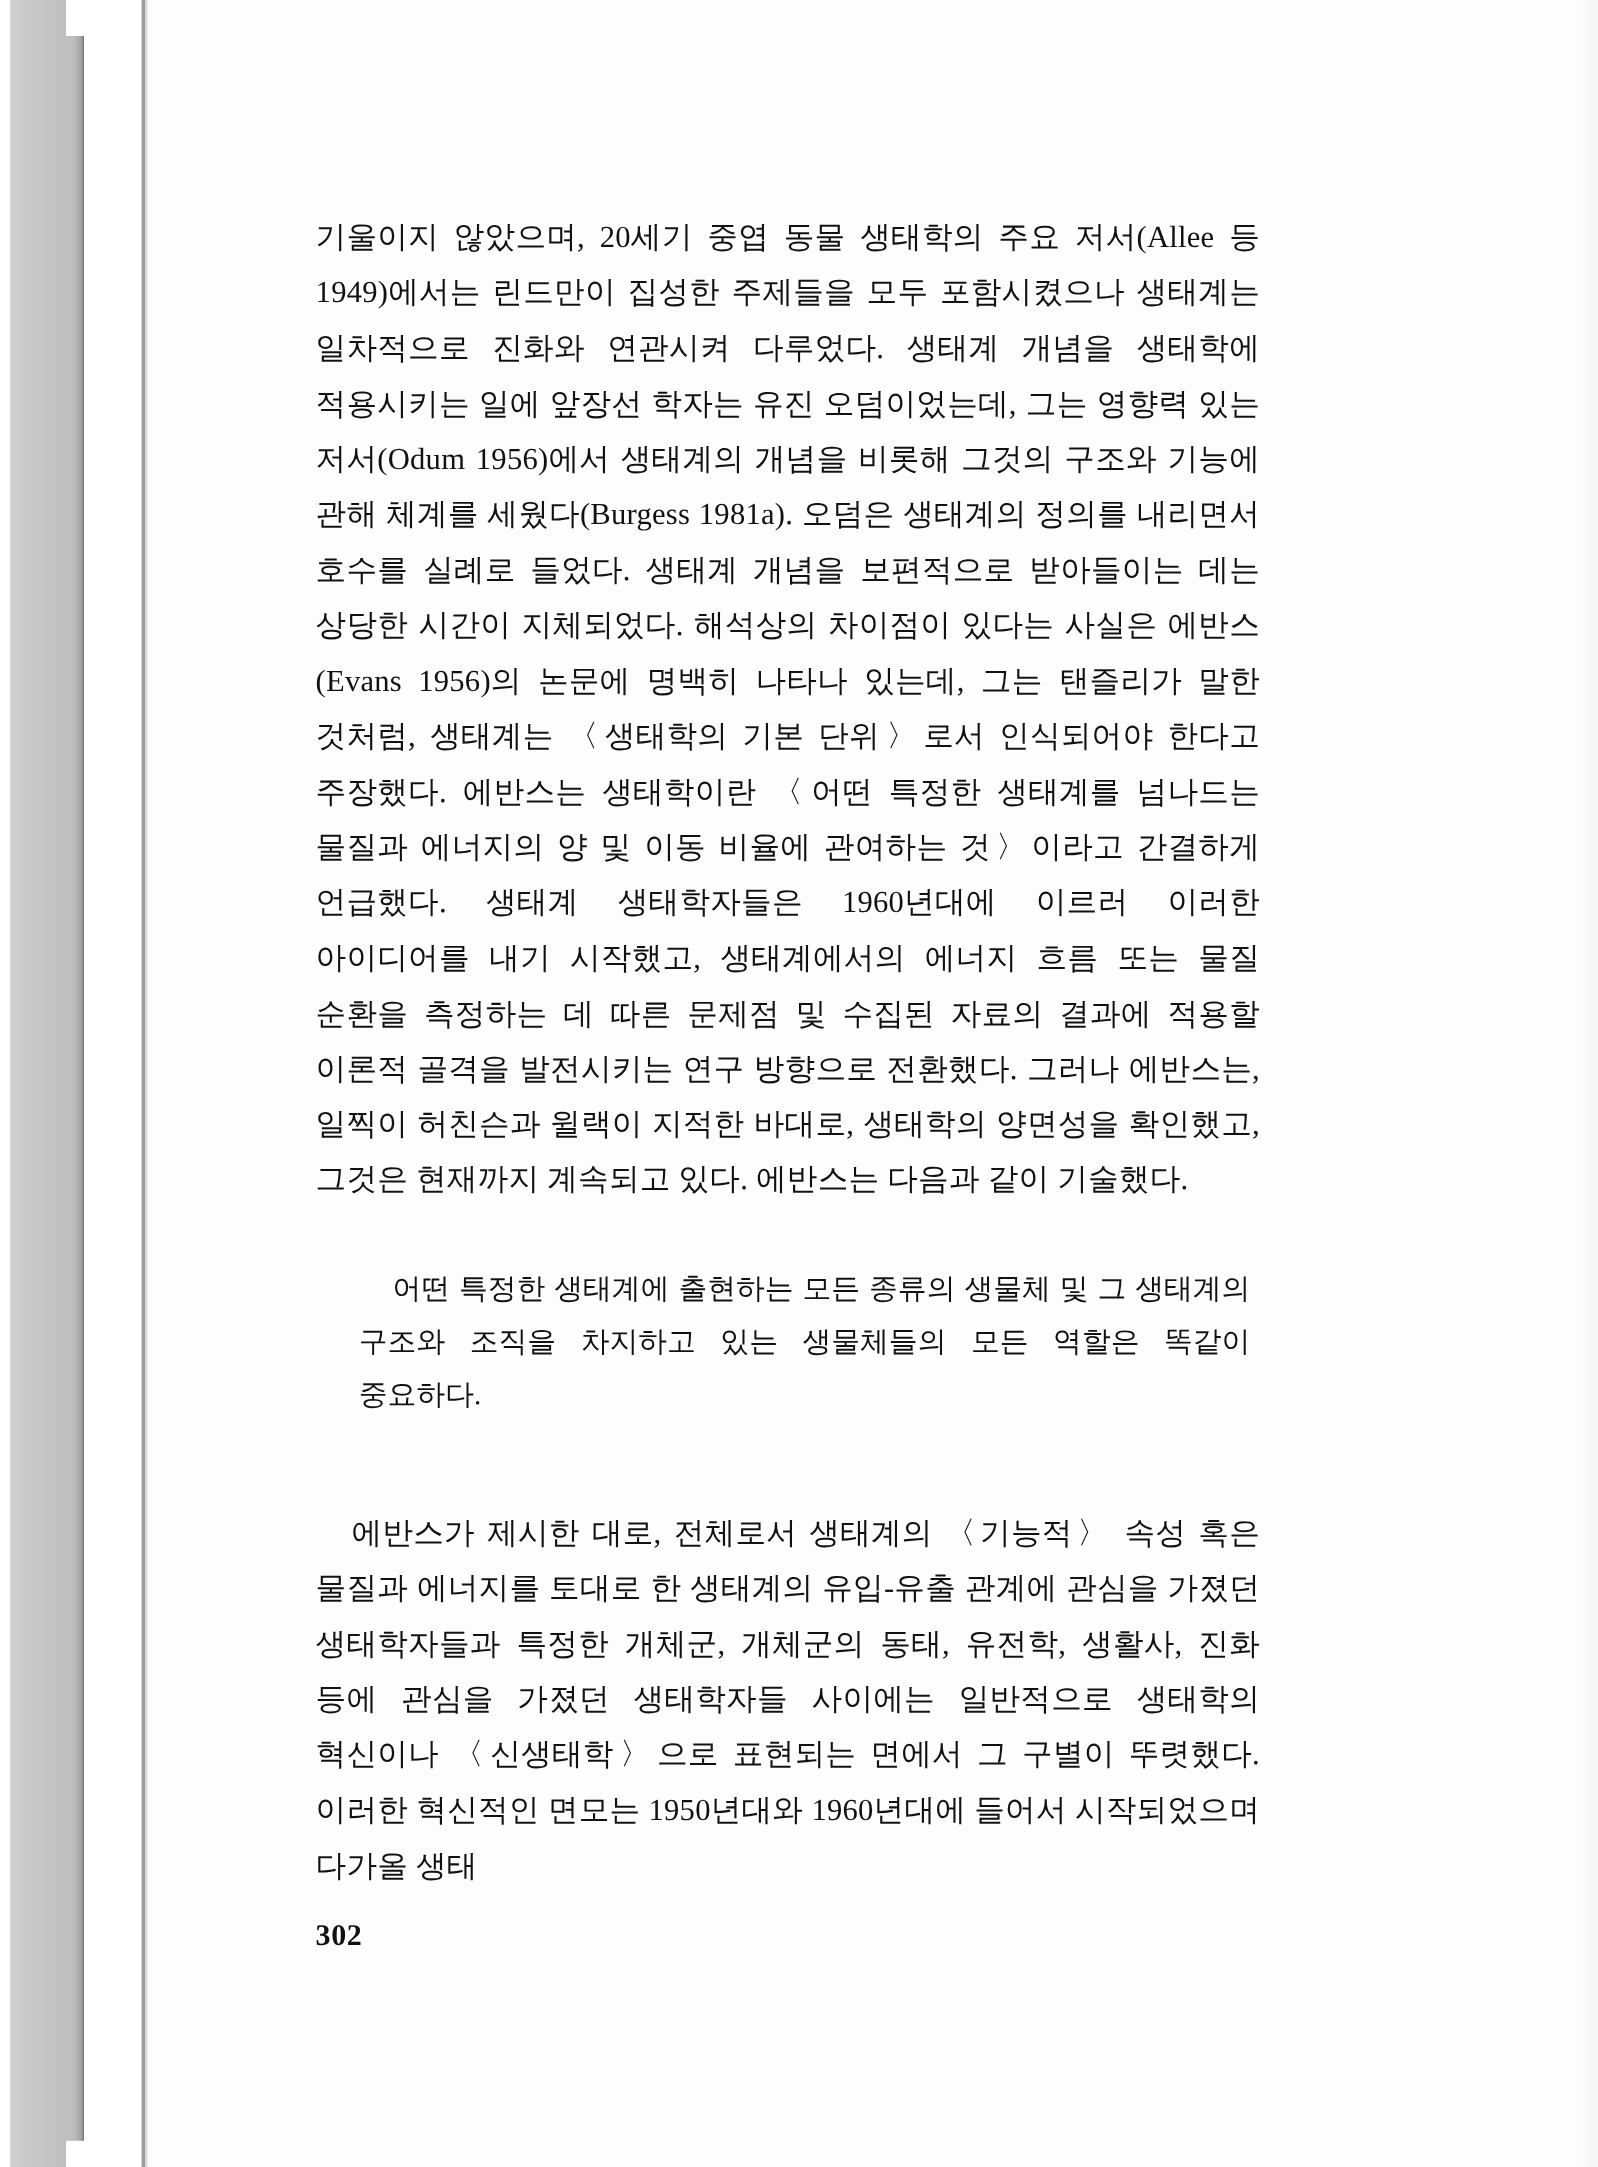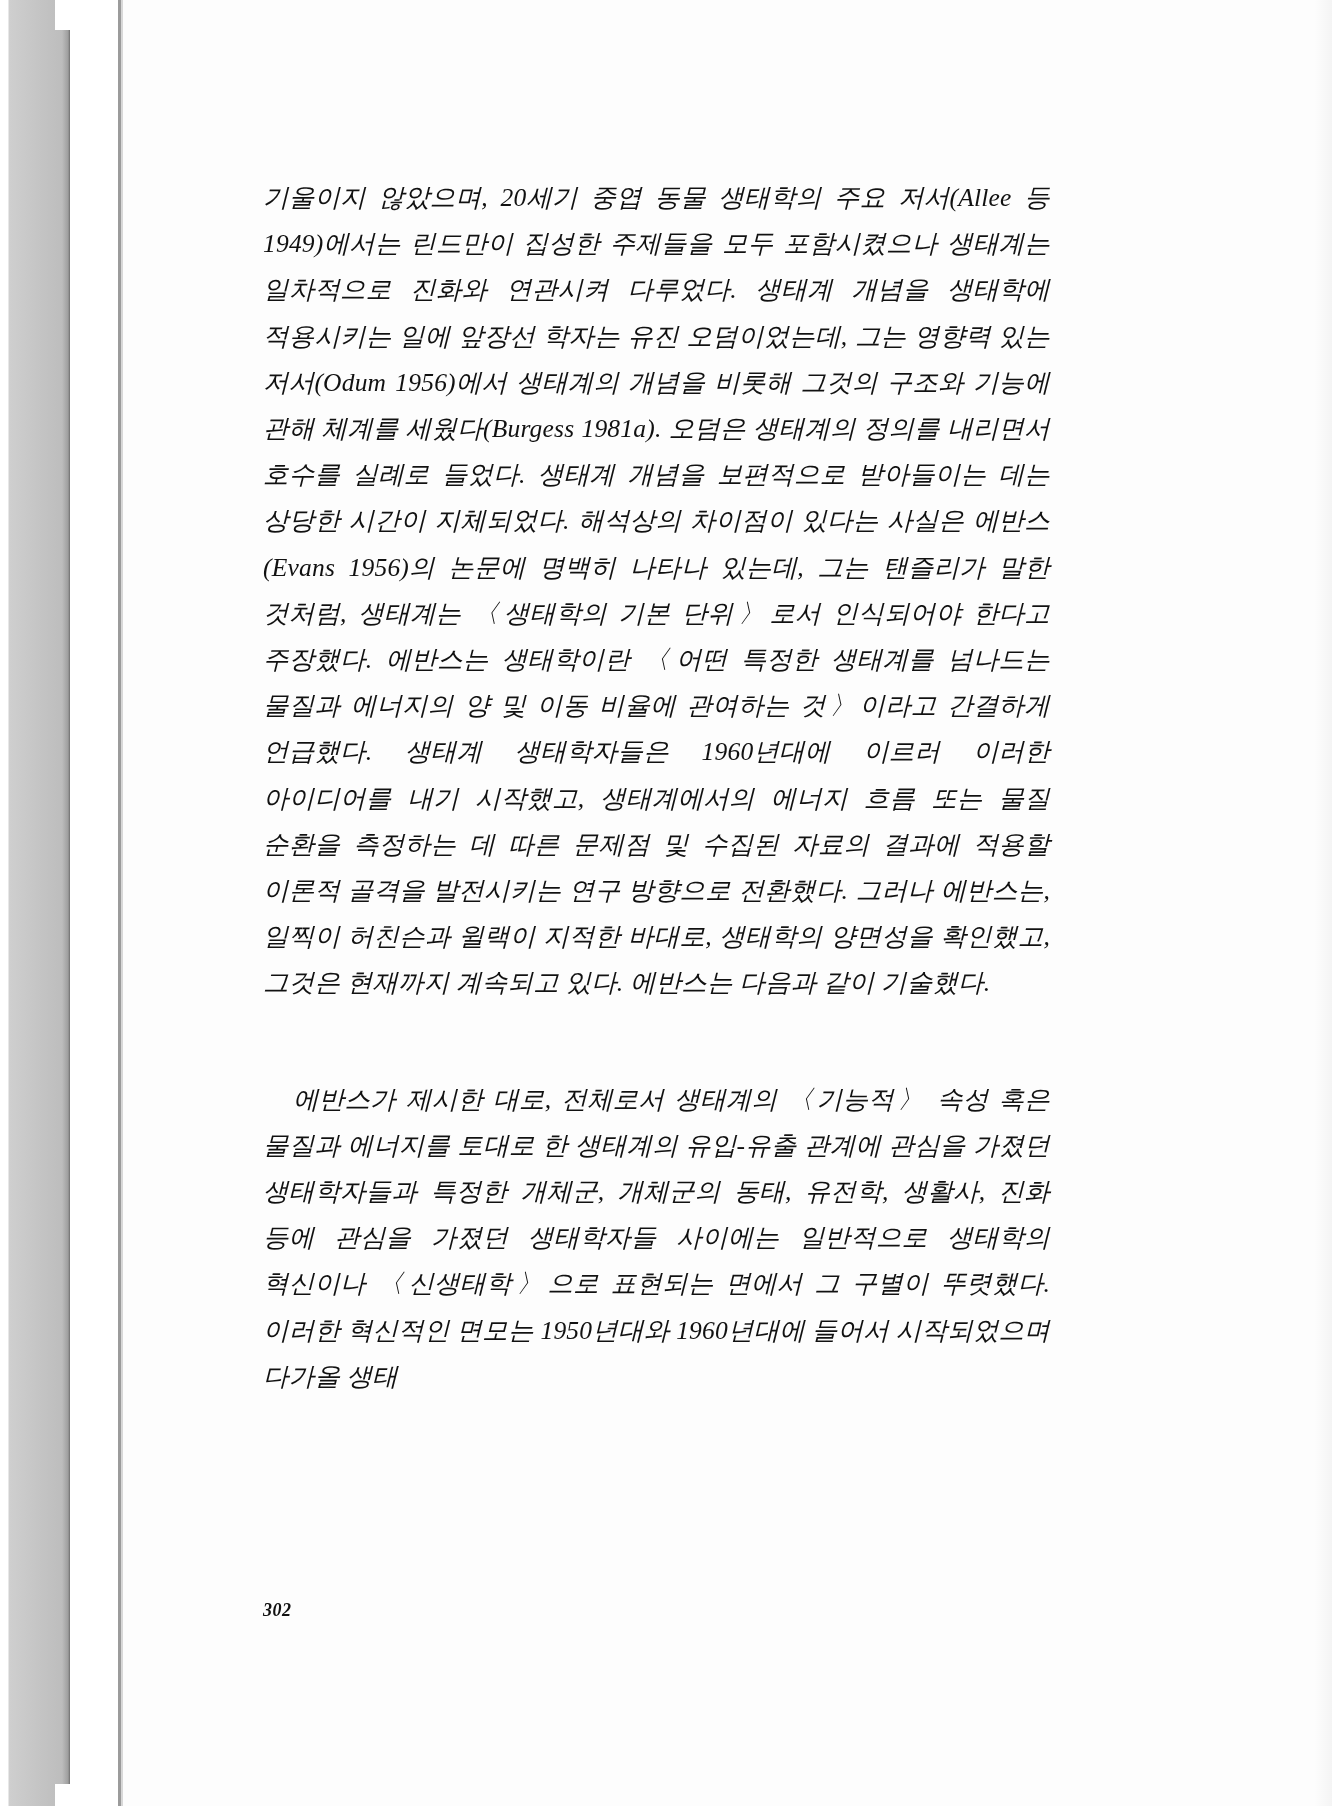--- a/index.html
+++ b/index.html
@@ -65,21 +65,20 @@
   }
 
   
   .paper {
     position: absolute;
     left: 123px;
     top: 0;
     width: 1209px;
     height: 1806px;
     background: #fdfdfd;
-    font-style: italic;
   }
 
   .text-column {
     position: absolute;
     left: 140px;
     top: 175px;
     width: 787px;
   }
 
   p.body-par {
@@ -113,21 +112,21 @@
     text-align: justify;
     text-justify: inter-character;
     word-break: keep-all;
     text-indent: 28px;
   }
 
   .folio {
     position: absolute;
     left: 140px;
     top: 1600px;
-    font-size: 18px;
+    font-size: 25px;
     font-weight: bold;
     color: #111111;
     letter-spacing: 0.5px;
   }
 
   
   .right-vignette {
     position: absolute;
     right: 0;
     top: 0;
@@ -147,20 +146,23 @@
   <div class="gutter-bottom-cap"></div>
   <div class="page-edge"></div>
   <div class="page-edge-2"></div>
 
   <div class="paper">
 
     <div class="text-column">
 
       <p class="body-par">기울이지 않았으며, 20세기 중엽 동물 생태학의 주요 저서(Allee 등 1949)에서는 린드만이 집성한 주제들을 모두 포함시켰으나 생태계는 일차적으로 진화와 연관시켜 다루었다. 생태계 개념을 생태학에 적용시키는 일에 앞장선 학자는 유진 오덤이었는데, 그는 영향력 있는 저서(Odum 1956)에서 생태계의 개념을 비롯해 그것의 구조와 기능에 관해 체계를 세웠다(Burgess 1981a). 오덤은 생태계의 정의를 내리면서 호수를 실례로 들었다. 생태계 개념을 보편적으로 받아들이는 데는 상당한 시간이 지체되었다. 해석상의 차이점이 있다는 사실은 에반스(Evans 1956)의 논문에 명백히 나타나 있는데, 그는 탠즐리가 말한 것처럼, 생태계는 〈생태학의 기본 단위〉로서 인식되어야 한다고 주장했다. 에반스는 생태학이란 〈어떤 특정한 생태계를 넘나드는 물질과 에너지의 양 및 이동 비율에 관여하는 것〉이라고 간결하게 언급했다. 생태계 생태학자들은 1960년대에 이르러 이러한 아이디어를 내기 시작했고, 생태계에서의 에너지 흐름 또는 물질 순환을 측정하는 데 따른 문제점 및 수집된 자료의 결과에 적용할 이론적 골격을 발전시키는 연구 방향으로 전환했다. 그러나 에반스는, 일찍이 허친슨과 윌랙이 지적한 바대로, 생태학의 양면성을 확인했고, 그것은 현재까지 계속되고 있다. 에반스는 다음과 같이 기술했다.</p>
 
+      <div class="quote-block">
+        <p>어떤 특정한 생태계에 출현하는 모든 종류의 생물체 및 그 생태계의 구조와 조직을 차지하고 있는 생물체들의 모든 역할은 똑같이 중요하다.</p>
+      </div>
 
       <p class="body-par indent gap-before">에반스가 제시한 대로, 전체로서 생태계의 〈기능적〉 속성 혹은 물질과 에너지를 토대로 한 생태계의 유입-유출 관계에 관심을 가졌던 생태학자들과 특정한 개체군, 개체군의 동태, 유전학, 생활사, 진화 등에 관심을 가졌던 생태학자들 사이에는 일반적으로 생태학의 혁신이나 〈신생태학〉으로 표현되는 면에서 그 구별이 뚜렷했다. 이러한 혁신적인 면모는 1950년대와 1960년대에 들어서 시작되었으며 다가올 생태</p>
 
     </div>
 
     <div class="folio">302</div>
 
     <div class="right-vignette"></div>
   </div>
 </div>

